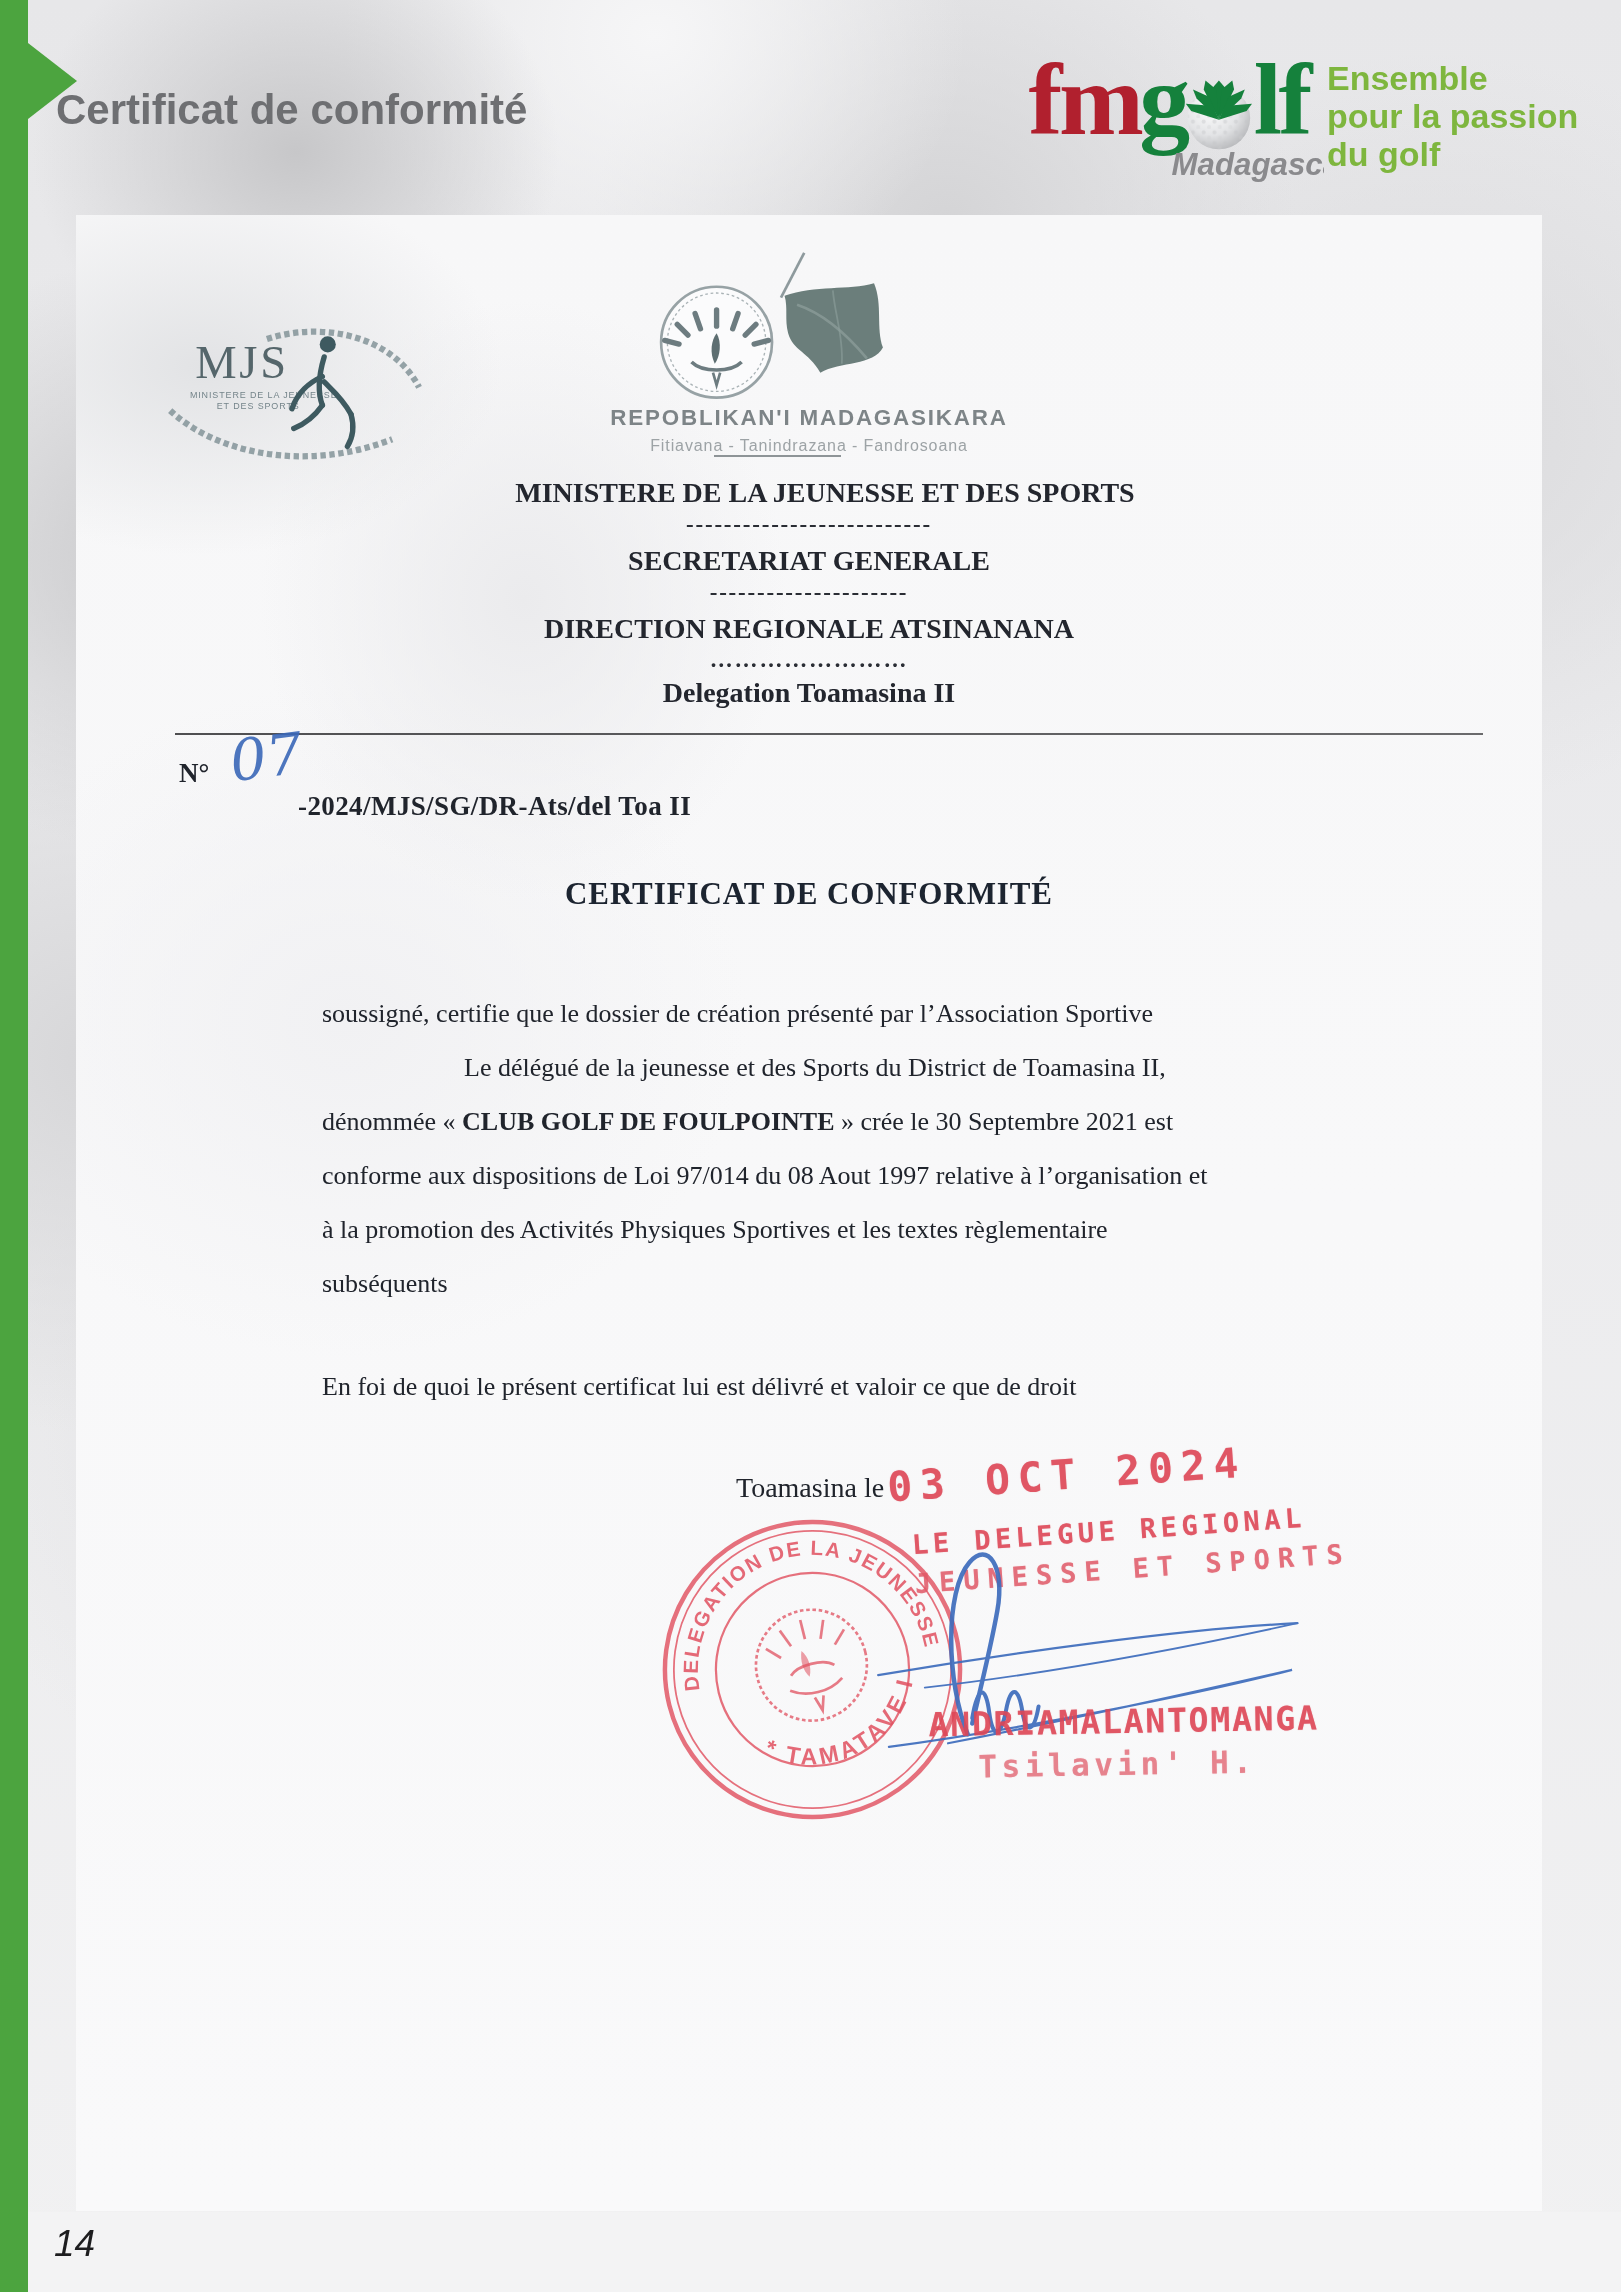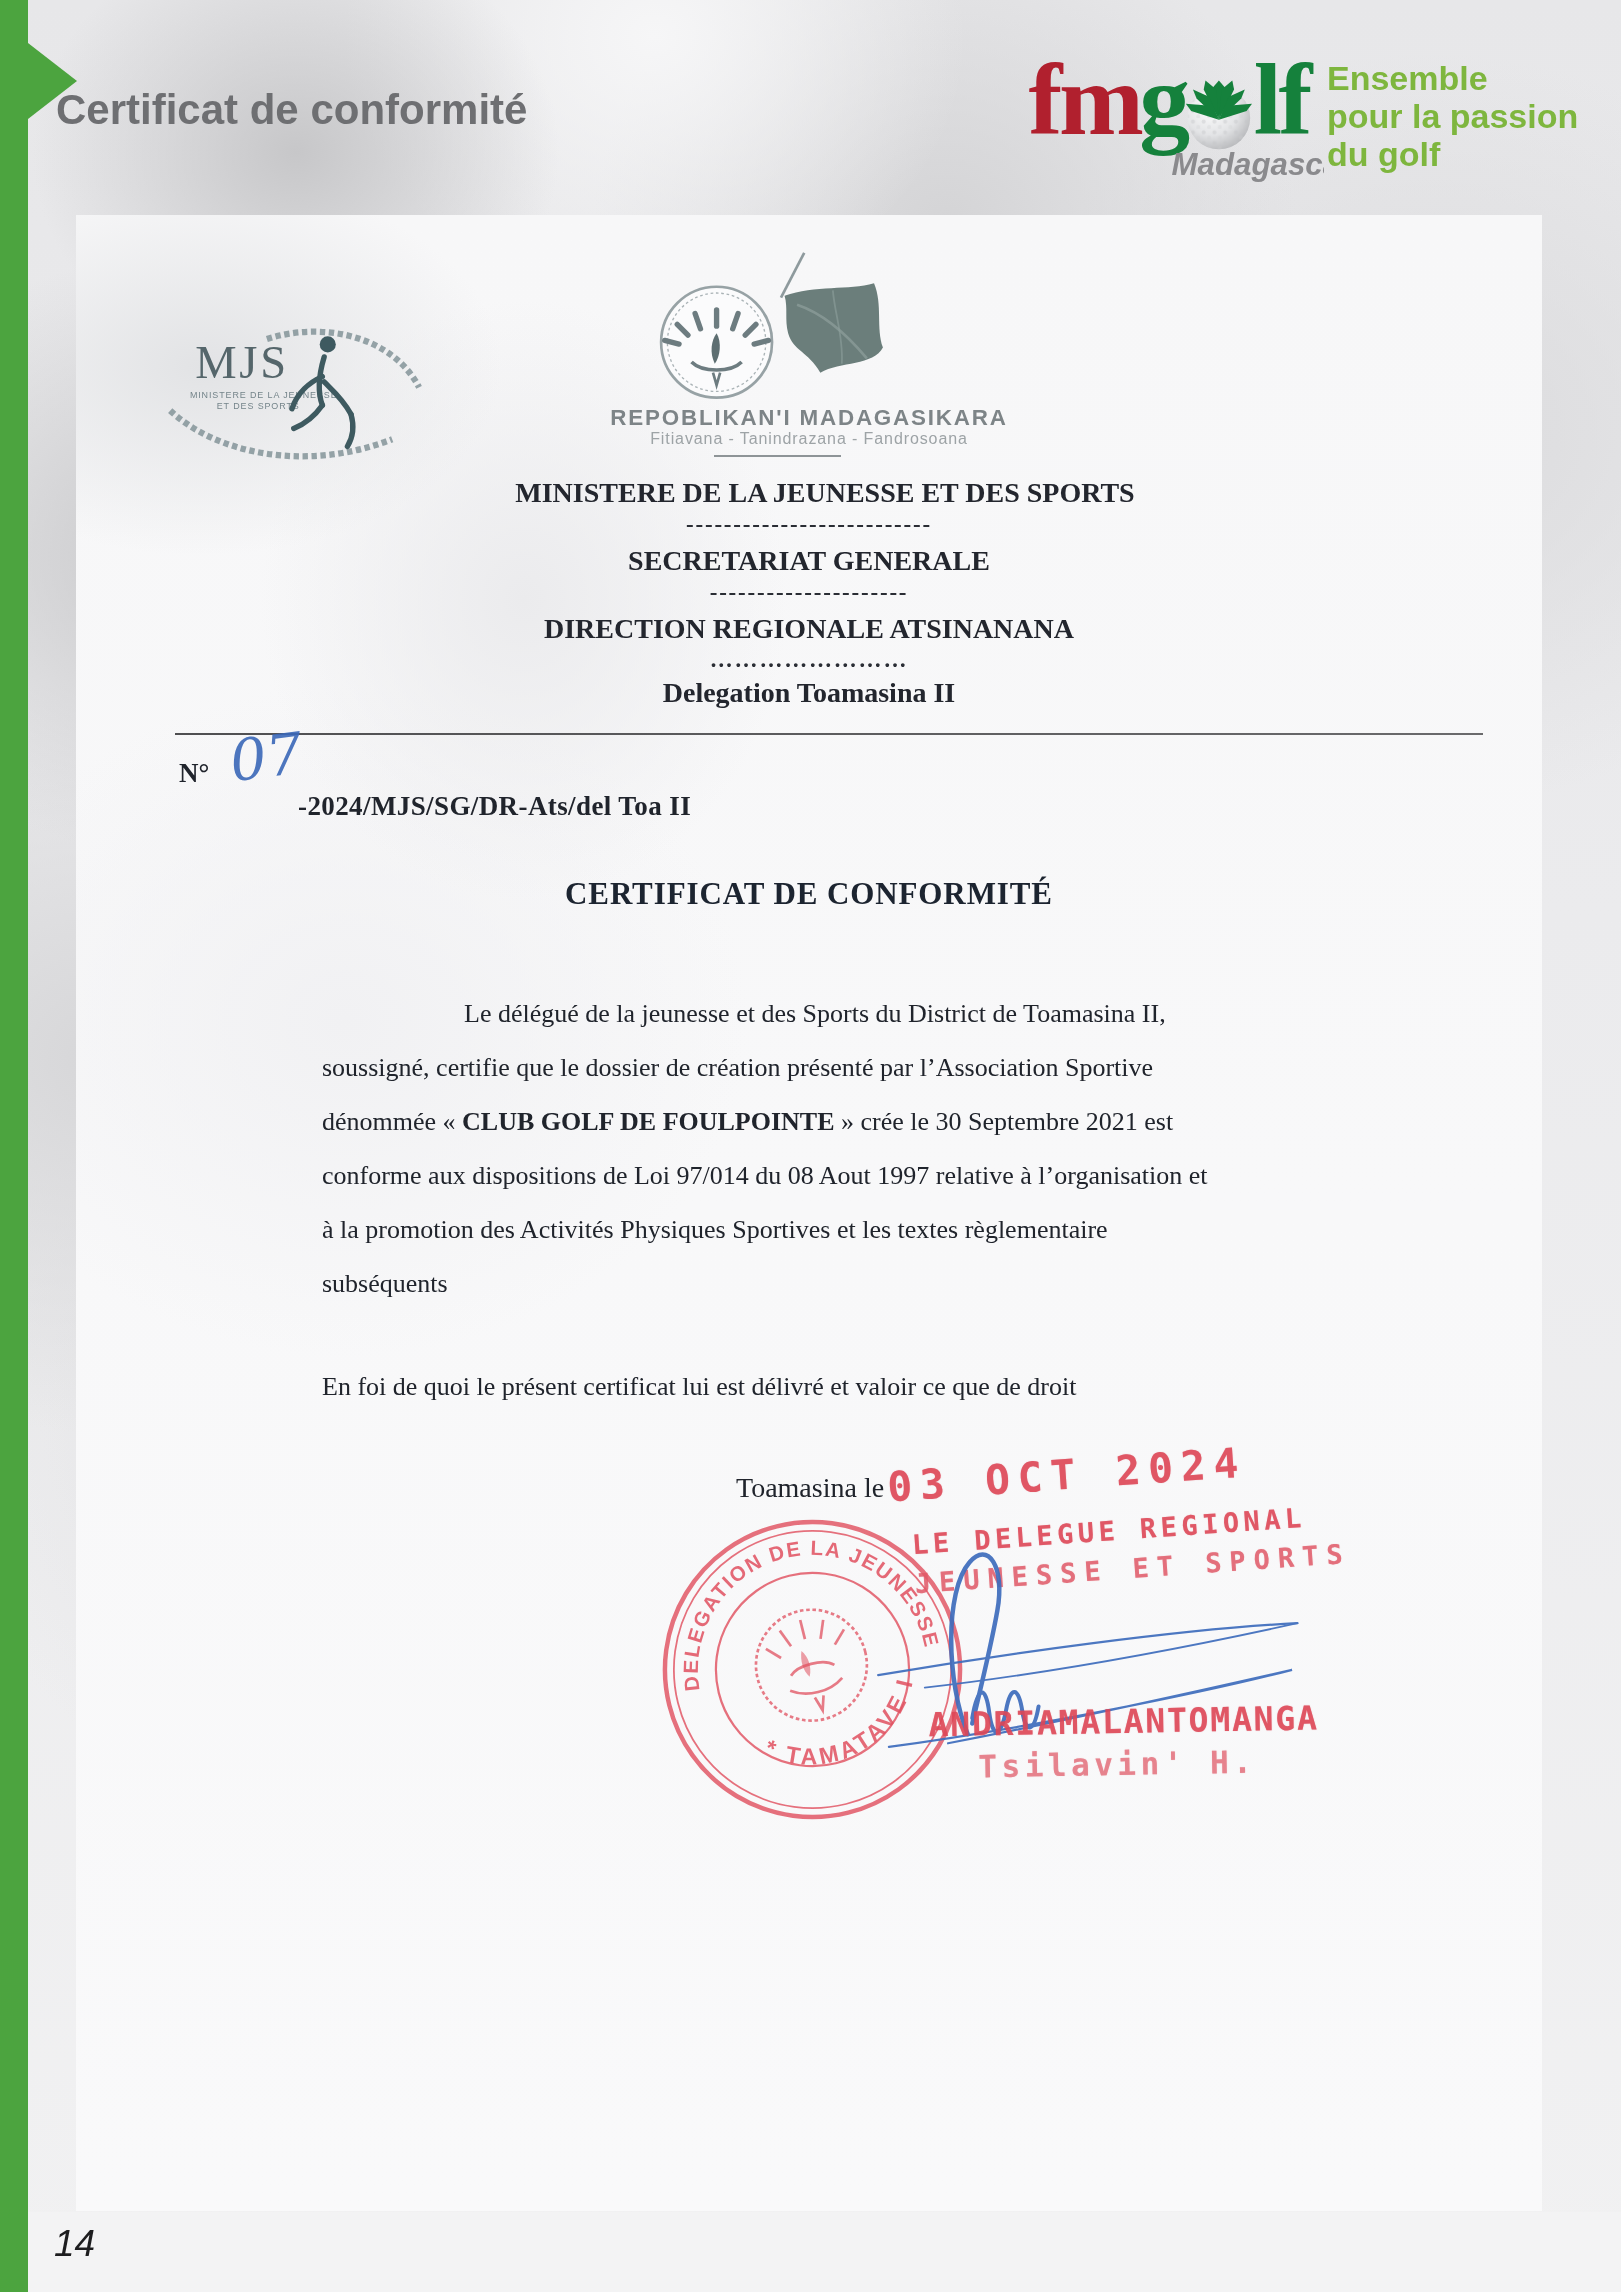--- a/index.html
+++ b/index.html
@@ -99,21 +99,21 @@
   .name-stamp .fn{font-size:31px;letter-spacing:4.5px;opacity:.72;margin-top:5.4px;}
   
   .mjs-logo{position:absolute;left:76px;top:90px;width:296px;height:179px;}
   .emblem{position:absolute;left:533px;top:36px;width:403px;height:161px;}
   .emblem-country{
     position:absolute;left:0;width:100%;top:190px;text-align:center;
     font-size:22.4px;font-weight:bold;color:#7d8487;letter-spacing:1.8px;
     font-family:"Liberation Sans",sans-serif;
   }
   .emblem-motto{
-    position:absolute;left:0;width:100%;top:215px;text-align:center;
+    position:absolute;left:0;width:100%;top:222px;text-align:center;
     font-size:16px;color:#9da3a6;letter-spacing:0.9px;
   }
   .emblem-underline{position:absolute;left:638px;top:240px;width:127px;height:1.8px;background:#8e9497;}
   .emblem-wrap{position:absolute;left:0;top:0;width:100%;height:269px;}
   
   .page-num{
     position:absolute;left:54px;top:2223px;font-size:37px;font-style:italic;color:#1d1d1f;
   }
 </style>
 </head>
@@ -221,22 +221,22 @@
 
   <div class="rule"></div>
 
   <div class="ref-label serif">N°</div>
   <div class="ref-hand">07</div>
   <div class="ref-number serif">-2024/MJS/SG/DR-Ats/del Toa II</div>
 
   <div class="doc-title serif">CERTIFICAT DE CONFORMITÉ</div>
 
   <div class="body-block serif">
+    <div class="bl">soussigné, certifie que le dossier de création  présenté par l’Association Sportive</div>
     <div class="bl bl-indent">Le délégué de la jeunesse et des Sports du District de Toamasina II,</div>
-    <div class="bl">soussigné, certifie que le dossier de création  présenté par l’Association Sportive</div>
     <div class="bl"><span>dénommée «  </span><span style="font-weight:bold;margin-top:40px;">CLUB GOLF DE FOULPOINTE</span><span> » crée le 30 Septembre 2021 est</span></div>
     <div class="bl">conforme aux dispositions de  Loi 97/014 du 08 Aout 1997 relative à l’organisation et</div>
     <div class="bl">à la promotion des Activités Physiques Sportives et les textes  règlementaire</div>
     <div class="bl">subséquents</div>
   </div>
 
   <div class="closing serif">En foi de quoi le présent certificat lui est délivré et valoir ce que de droit</div>
 
   <div class="place-line serif">Toamasina le</div>
 

